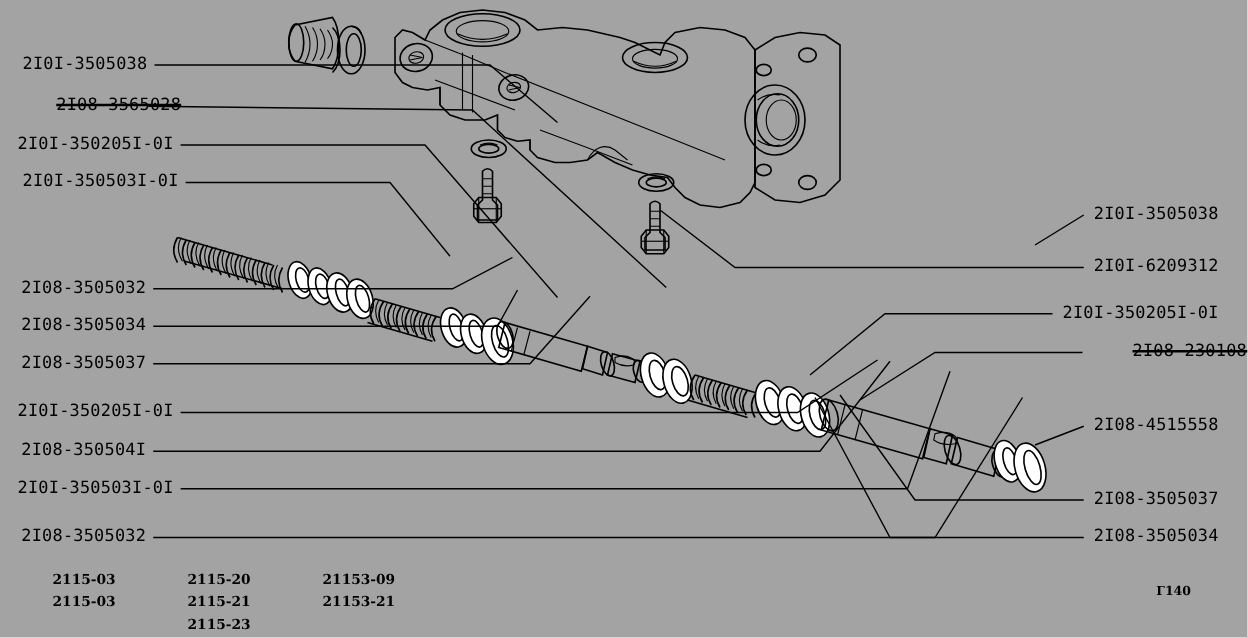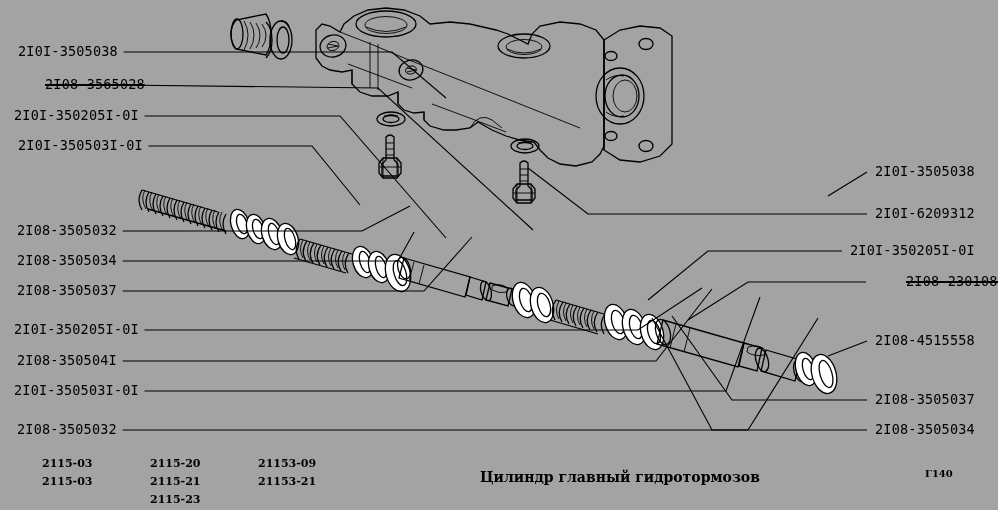--- a/index.html
+++ b/index.html
@@ -397,16 +397,15 @@
   <div id="model-numbers">
       <div class="modelnum" style="left: 42px; top: 458px;">2115-03</div>
       <div class="modelnum" style="left: 42px; top: 476px;">2115-03</div>
       <div class="modelnum" style="left: 150px; top: 458px;">2115-20</div>
       <div class="modelnum" style="left: 150px; top: 476px;">2115-21</div>
       <div class="modelnum" style="left: 150px; top: 494px;">2115-23</div>
       <div class="modelnum" style="left: 258px; top: 458px;">21153-09</div>
       <div class="modelnum" style="left: 258px; top: 476px;">21153-21</div>
     </div>
 
-  <div id="title">Цилиндр главный гидротормозов</div>
   <div id="code">Г140</div>
 
 </div>
 
 </body></html>

